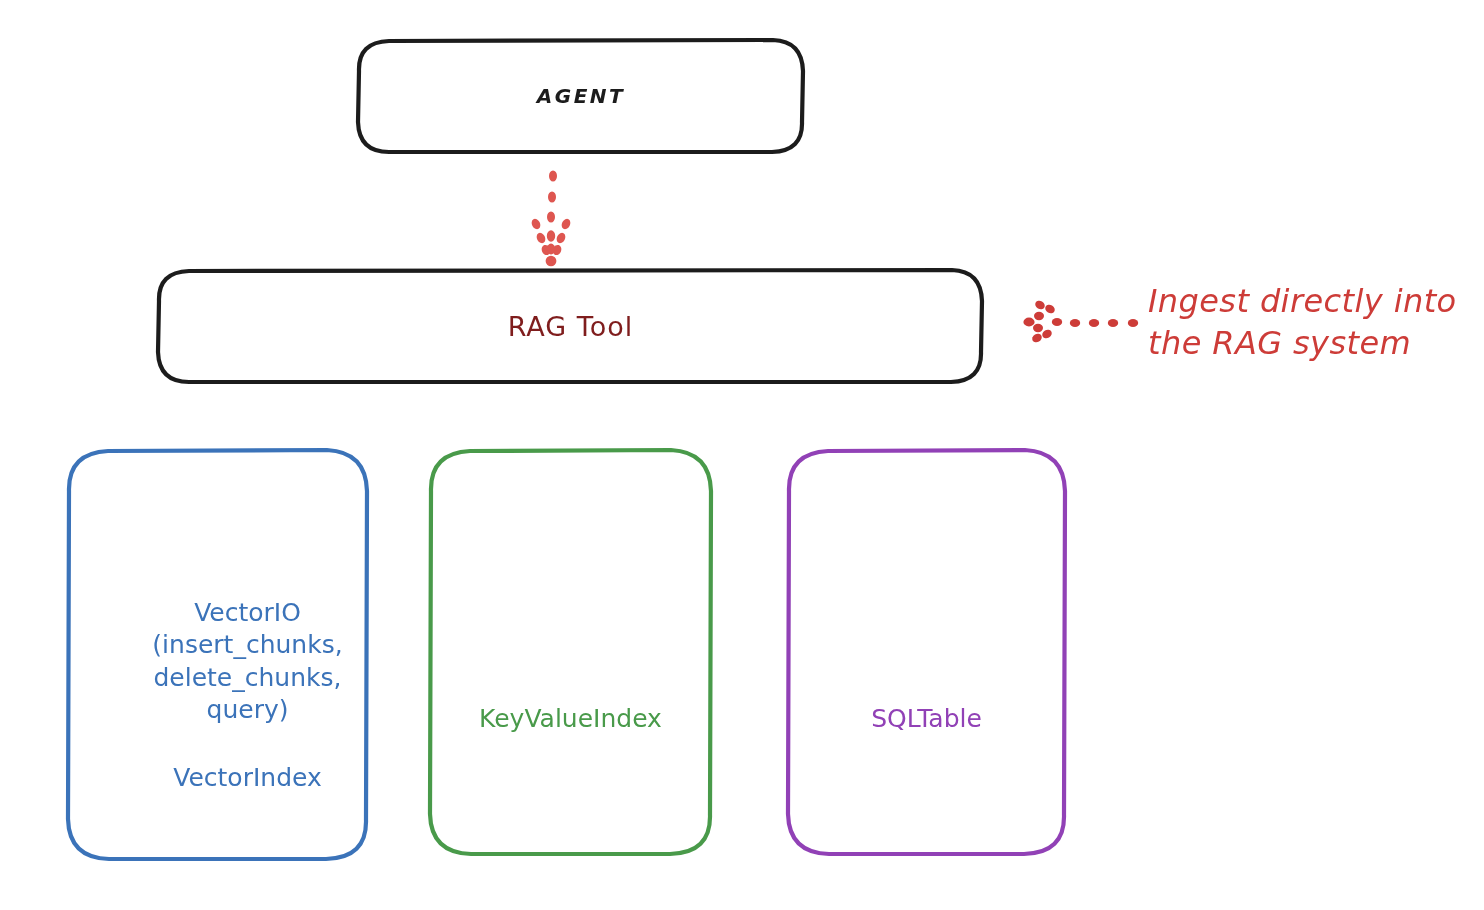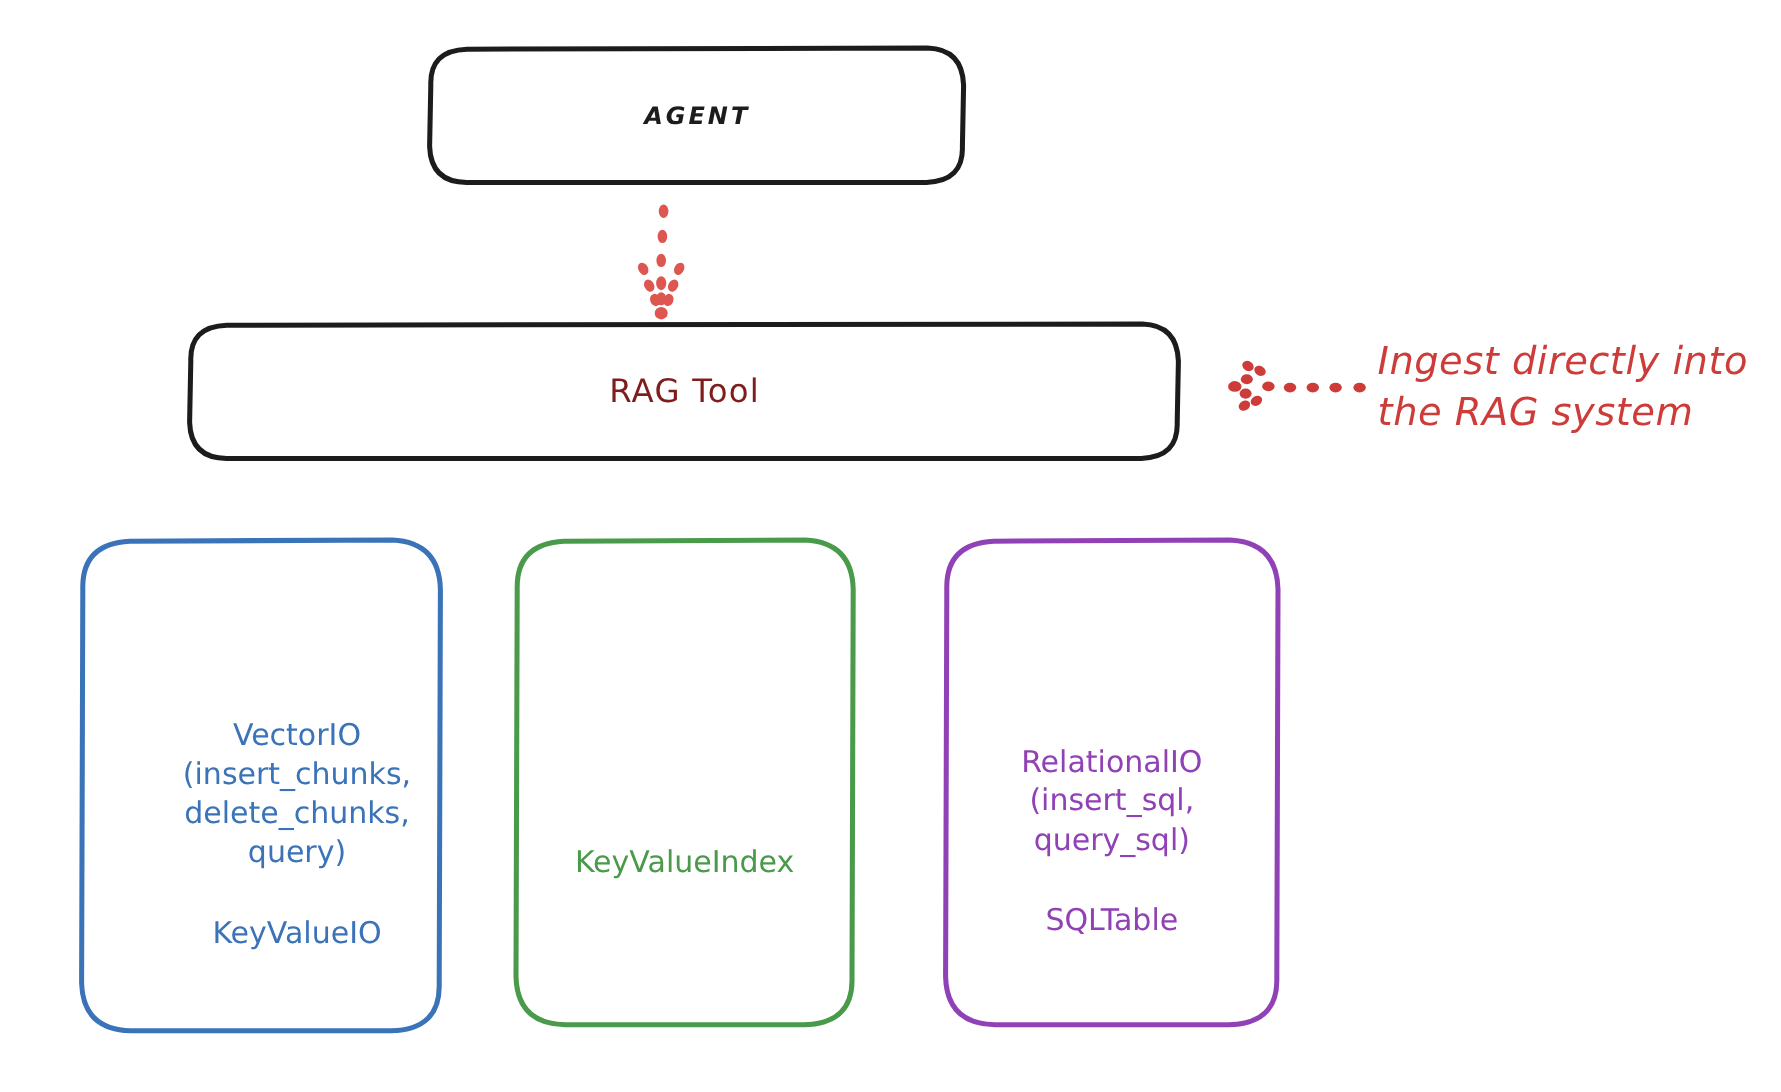--- a/index.html
+++ b/index.html
@@ -171,33 +171,30 @@
 <div class="node-box" id="rag-box">
   <div class="node-label" id="rag-label">RAG Tool</div>
 </div>
 
 <div class="node-box" id="vector-box">
   <div class="leaf-inner">
     <div class="leaf-api blue">VectorIO
 (insert_chunks,
 delete_chunks,
 query)</div>
-    <div class="leaf-index blue">KeyValueIO</div>
+    <div class="leaf-index blue">VectorIndex</div>
   </div>
 </div>
 
 <div class="node-box" id="keyvalue-box">
   <div class="leaf-inner">
     <div class="leaf-index green">KeyValueIndex</div>
   </div>
 </div>
 
 <div class="node-box" id="relational-box">
   <div class="leaf-inner">
-    <div class="leaf-api purple">RelationalIO
-(insert_sql,
-query_sql)</div>
     <div class="leaf-index purple">SQLTable</div>
   </div>
 </div>
 
 <div id="ingest-note">Ingest directly into
 the RAG system</div>
 
 </body></html>

